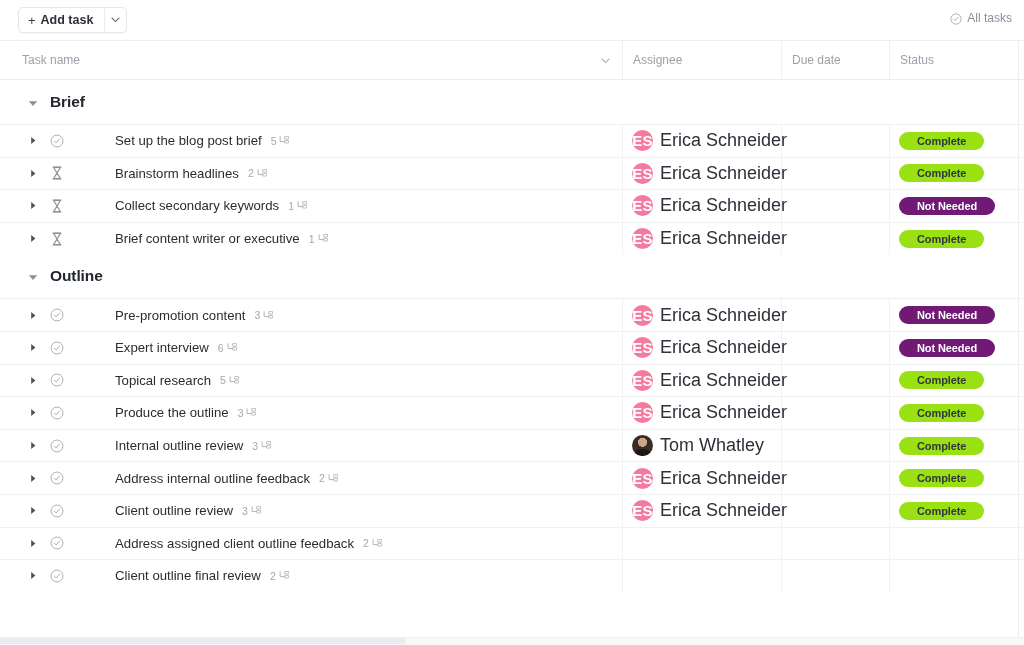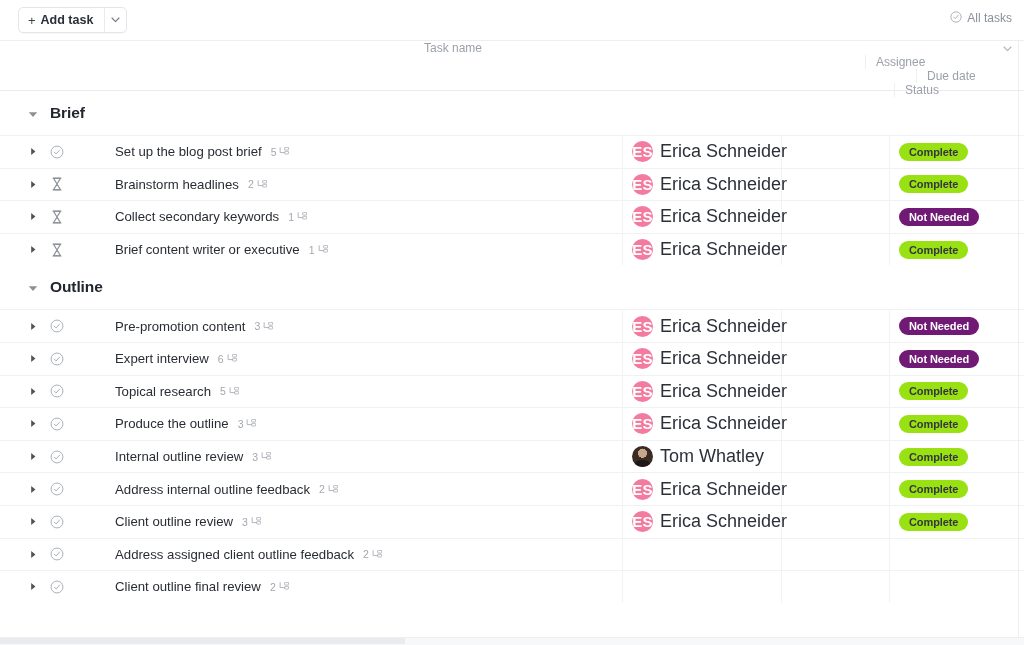--- a/index.html
+++ b/index.html
@@ -51,37 +51,36 @@
     width: 22px;
     display: flex; align-items: center; justify-content: center;
     border-left: 1px solid #e9ebee;
     cursor: pointer;
   }
   .caret-svg { display:block; }
 
   .all-tasks {
     position: absolute;
     right: 12px; top: 11px;
-    display: flex; align-items: flex-start; gap: 5px;
+    display: flex; align-items: flex-end; gap: 5px;
     font-size: 12px;
     color: #8a8f99;
     cursor: pointer;
   }
 
   
   .table { position: relative; width: 1024px; }
 
   .header-row {
     display: flex;
-    height: 51px;
+    height: 40px;
     border-top: 1px solid #eceef0;
     border-bottom: 1px solid #e9ebee;
-    align-items: flex-end;
+    align-items: center;
     background: #ffffff;
-    flex-direction: column;
   }
   .col-task  { width: 622px; position: relative; }
   .col-assignee { width: 159px; }
   .col-due   { width: 108px; }
   .col-status{ width: 130px; }
 
   .header-row .cell {
     height: 40px;
     display: flex; align-items: center;
     font-size: 12px;
@@ -181,21 +180,21 @@
   .assignee-name {
     font-size: 18px;
     color: #2c3039;
     white-space: nowrap;
   }
 
   .status-cell { padding-left: 9px; }
   .badge {
     display: inline-flex; align-items: center; justify-content: center;
     height: 18px;
-    padding: 0 10px;
+    padding: 0 18px;
     border-radius: 9px;
     font-size: 11px;
     font-weight: bold;
     white-space: nowrap;
     cursor: pointer;
     letter-spacing: -0.1px;
   }
   .badge.complete { background: #9ae114; color: #33373d; }
   .badge.not-needed { background: #701a75; color: #ffffff; }
 

